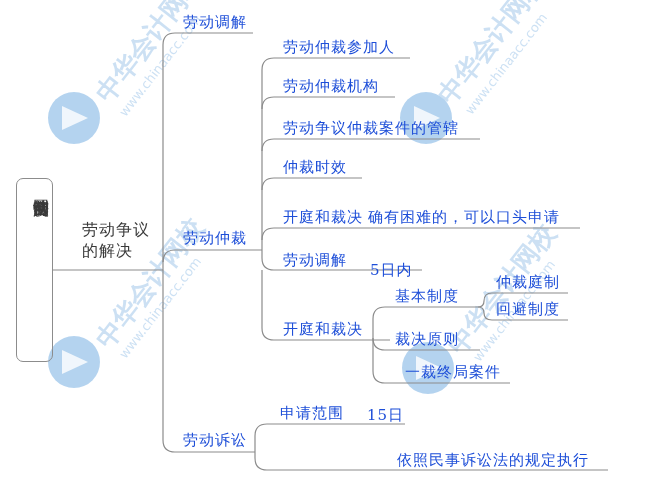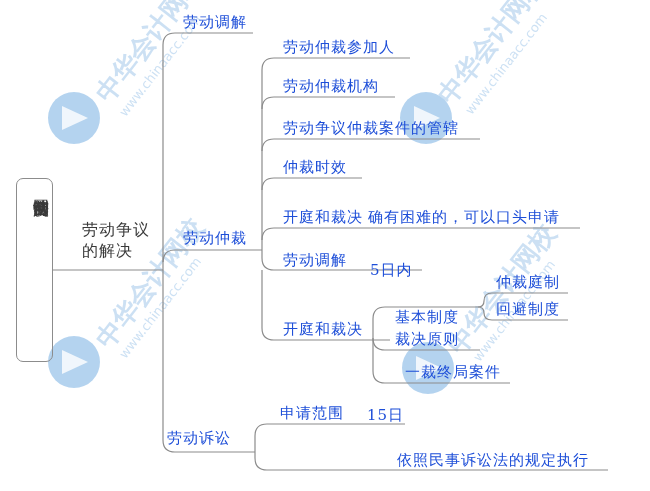--- a/index.html
+++ b/index.html
@@ -81,33 +81,33 @@
     <div class="root-text">劳动合同法律制度</div>
   </div>
 
   <div class="l1">
     <div>劳动争议</div>
     <div>的解决</div>
   </div>
 
   <div class="node" style="left:183px;top:13px;">劳动调解</div>
   <div class="node" style="left:183px;top:229px;">劳动仲裁</div>
-  <div class="node" style="left:167px;top:431px;font-family:Liberation Mono, monospace;">劳动诉讼</div>
+  <div class="node" style="left:183px;top:431px;">劳动诉讼</div>
 
   <div class="node" style="left:283px;top:77px;">劳动仲裁机构</div>
   <div class="node" style="left:283px;top:38px;">劳动仲裁参加人</div>
   <div class="node" style="left:283px;top:119px;">劳动争议仲裁案件的管辖</div>
   <div class="node" style="left:283px;top:158px;">仲裁时效</div>
   <div class="node" style="left:283px;top:208px;">开庭和裁决</div>
   <div class="node" style="left:368px;top:208px;">确有困难的，可以口头申请</div>
   <div class="node" style="left:283px;top:251px;">劳动调解</div>
   <div class="node" style="left:370px;top:253px;margin-top:8px;">5日内</div>
   <div class="node" style="left:283px;top:320px;">开庭和裁决</div>
 
-  <div class="node" style="left:395px;top:287px;margin-top:21px;">基本制度</div>
+  <div class="node" style="left:395px;top:287px;">基本制度</div>
   <div class="node" style="left:496px;top:273px;">仲裁庭制</div>
   <div class="node" style="left:496px;top:300px;">回避制度</div>
   <div class="node" style="left:395px;top:330px;">裁决原则</div>
   <div class="node" style="left:405px;top:363px;">一裁终局案件</div>
 
   <div class="node" style="left:280px;top:404px;">申请范围</div>
   <div class="node" style="left:367px;top:406px;">15日</div>
   <div class="node" style="left:397px;top:451px;">依照民事诉讼法的规定执行</div>
 
 </div>

